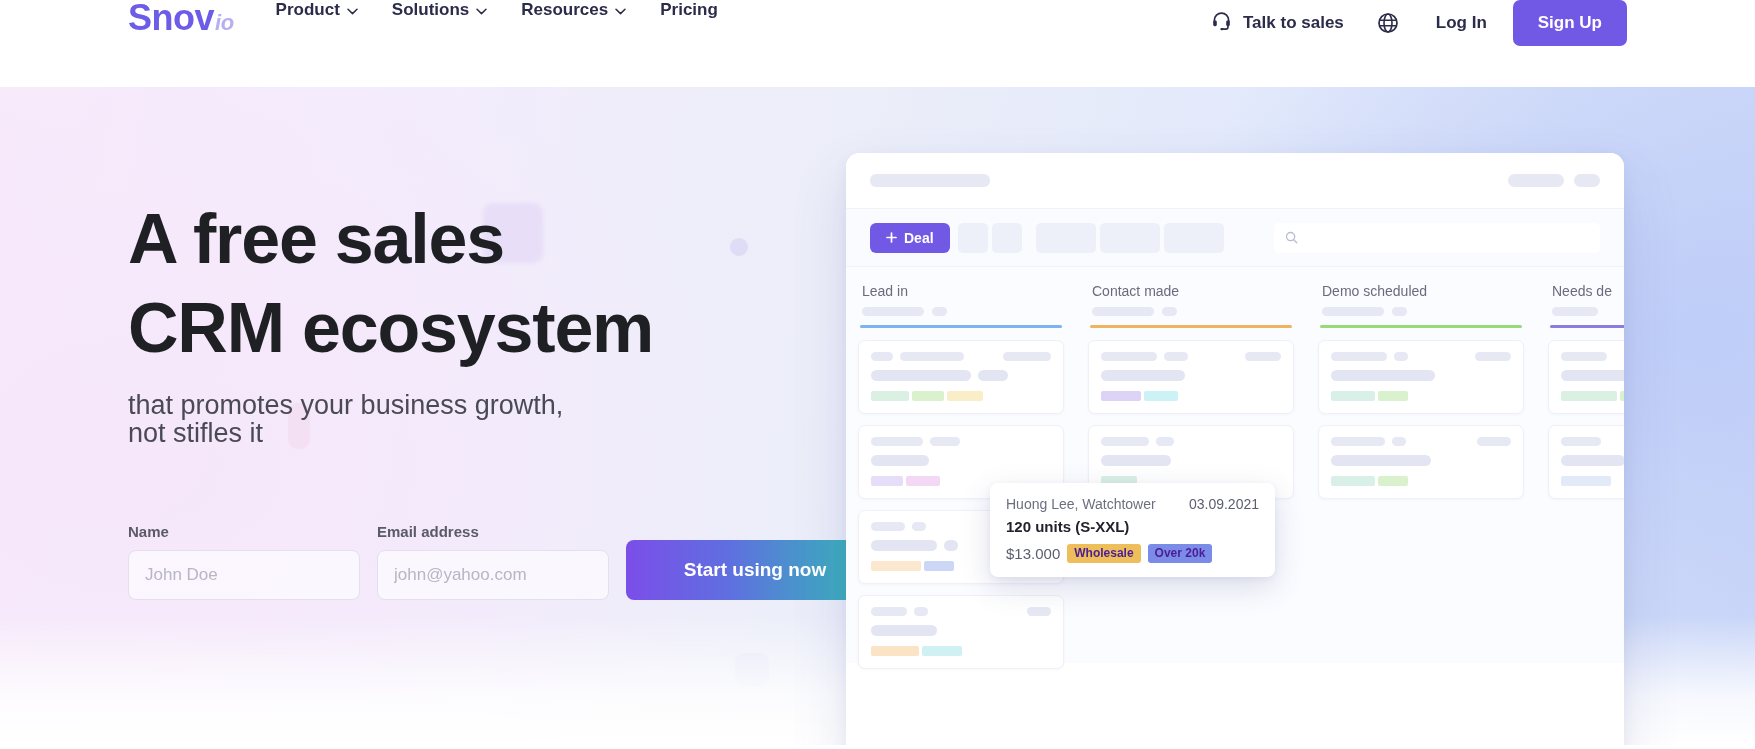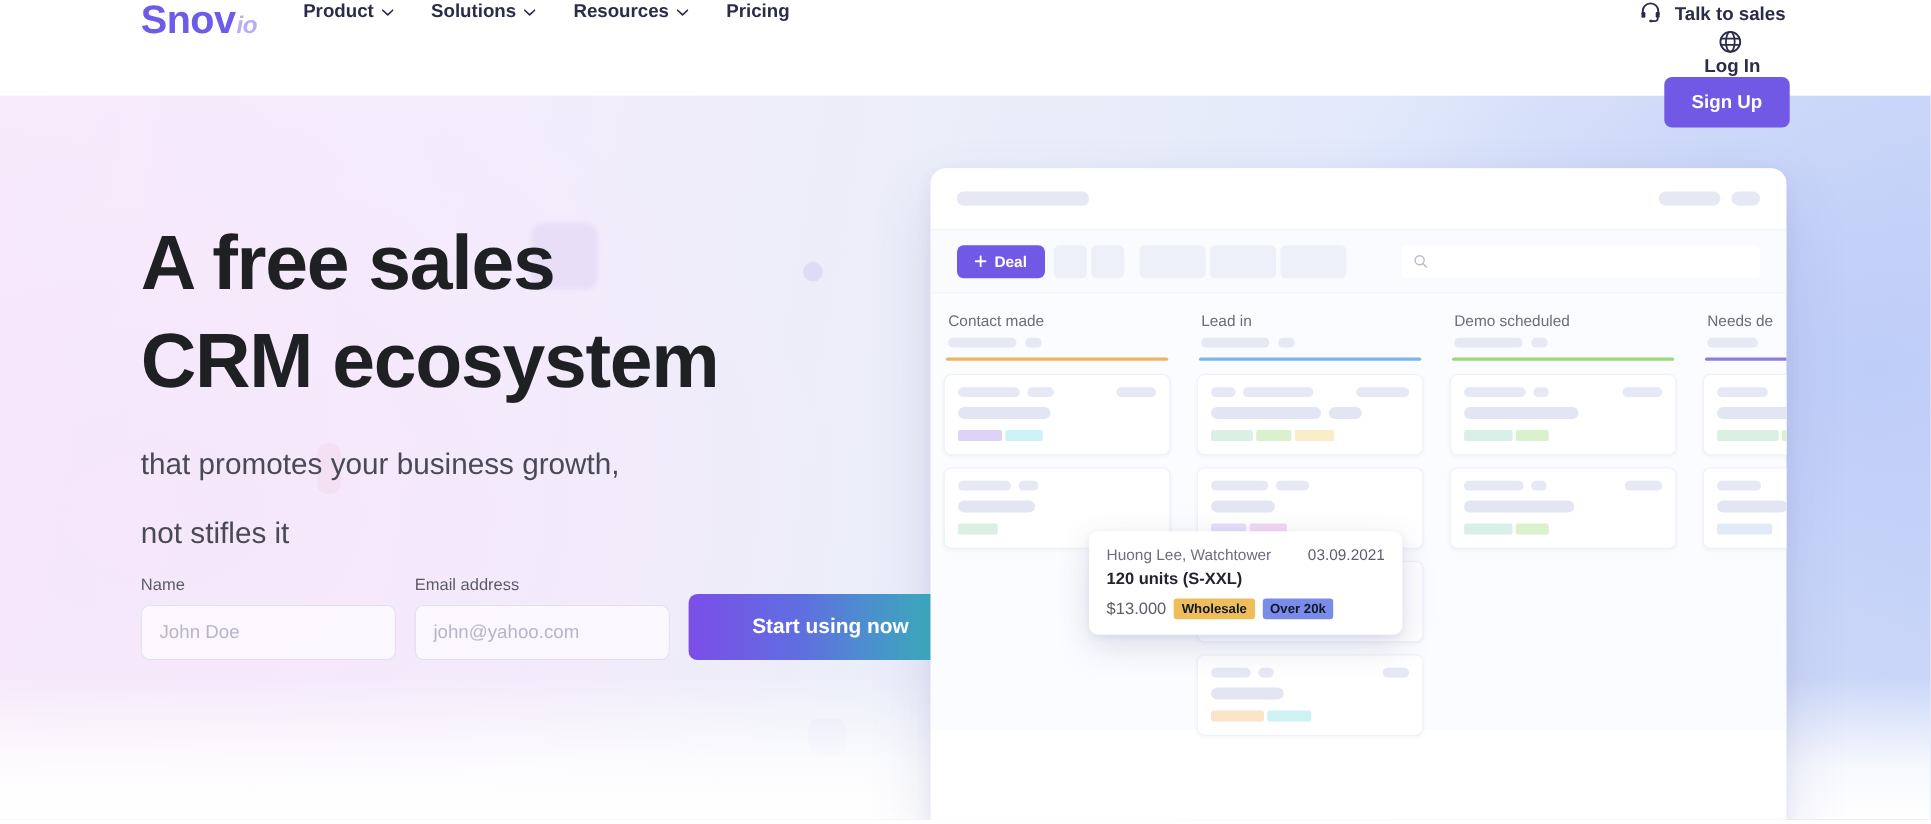--- a/index.html
+++ b/index.html
@@ -50,21 +50,20 @@
     display: inline-block;
     position: relative; top: 1px;
   }
   .chev svg { display: block; }
 
   .header-right {
     margin-left: auto;
     margin-right: 128px;
     display: flex; align-items: center;
     gap: 0;
-    flex-direction: column;
   }
   .talk {
     display: flex; align-items: center; gap: 11px;
     font-size: 17px; font-weight: 700; color: #2b2b4a;
     cursor: pointer; white-space: nowrap;
   }
   .globe { margin-left: 32px; cursor: pointer; display:flex; }
   .login {
     margin-left: 36px;
     font-size: 17px; font-weight: 700; color: #2b2b4a;
@@ -111,32 +110,32 @@
     position: absolute; left: 128px; top: 112px;
     font-size: 70px; font-weight: 700;
     line-height: 89px;
     color: #1f2024;
     letter-spacing: -1.2px;
     white-space: pre-line;
   }
   .sub {
     position: absolute; left: 128px; top: 308px;
     font-size: 27px; font-weight: 400;
-    line-height: 63px;
+    line-height: 28px;
     color: #4a4a55;
     white-space: pre-line;
   }
 
   .form {
     position: absolute; left: 128px; top: 440px;
     display: flex; align-items: flex-end; gap: 17px;
   }
   .field { display: flex; flex-direction: column; }
   .field-label {
-    font-size: 15px; color: #5a5a68; font-weight: 400;
+    font-size: 15px; color: #5a5a68; font-weight: 700;
     margin-bottom: 10px;
   }
   .field input {
     width: 232px; height: 50px;
     border: 1px solid #e2e0ef;
     border-radius: 8px;
     background: rgba(255,255,255,0.62);
     font-size: 17px;
     color: #2b2b4a;
     padding: 0 16px;
@@ -254,21 +253,21 @@
     padding: 13px 16px 14px;
     z-index: 30;
   }
   .tt-row1 { display: flex; align-items: baseline; font-size: 14px; color: #6d6e80; }
   .tt-date { margin-left: auto; color: #5c5d70; }
   .tt-row2 { font-size: 15px; font-weight: 700; color: #22232e; margin-top: 6px; }
   .tt-row3 { display: flex; align-items: center; gap: 7px; margin-top: 9px; }
   .tt-price { font-size: 15px; color: #5c5d70; }
   .badge {
     font-size: 12px; font-weight: 700;
-    color: #0f172a;
+    color: #4c1d95;
     border-radius: 3px;
     padding: 3px 7px;
     line-height: 1.1;
   }
   .badge-wholesale { background: #eebe5a; }
   .badge-over { background: #7b8ce8; }
 </style>
 </head>
 <body>
 
@@ -390,20 +389,90 @@
             <circle cx="5.6" cy="5.6" r="4.1" fill="none" stroke="#b9bcce" stroke-width="1.3"></circle>
             <path d="M8.7 8.7l3.1 3.1" stroke="#b9bcce" stroke-width="1.3" stroke-linecap="round"></path>
           </svg>
         </span>
       </div>
     </div>
 
     <div class="board">
 
       <div class="col">
+        <div class="col-title">Lead in</div>
+        <div class="col-meta">
+            <span class="m1"></span>
+            <span class="m2"></span>
+          </div>
+        <div class="col-rule" style="background:#7cb4ef"></div>
+
+        <div class="card">
+          <div class="card-row1">
+              <span class="bar" style="width:22px"></span>
+              <span class="bar" style="width:64px"></span>
+              <span class="bar spacer" style="width:48px"></span>
+            </div>
+          <div class="card-row2">
+              <span class="bar-lg" style="width:100px"></span>
+              <span class="bar-lg" style="width:30px"></span>
+            </div>
+          <div class="card-row3">
+              <span class="chip" style="width:38px;background:#d9f0e2"></span>
+              <span class="chip" style="width:32px;background:#d9f2cd"></span>
+              <span class="chip" style="width:36px;background:#faeec8"></span>
+            </div>
+        </div>
+
+        <div class="card">
+          <div class="card-row1">
+              <span class="bar" style="width:52px"></span>
+              <span class="bar" style="width:30px"></span>
+            </div>
+          <div class="card-row2">
+              <span class="bar-lg" style="width:58px"></span>
+            </div>
+          <div class="card-row3">
+              <span class="chip" style="width:32px;background:#e6def8"></span>
+              <span class="chip" style="width:34px;background:#f2d8f4"></span>
+            </div>
+        </div>
+
+        <div class="card">
+          <div class="card-row1">
+              <span class="bar" style="width:34px"></span>
+              <span class="bar" style="width:14px"></span>
+            </div>
+          <div class="card-row2">
+              <span class="bar-lg" style="width:66px"></span>
+              <span class="bar-lg" style="width:14px"></span>
+            </div>
+          <div class="card-row3">
+              <span class="chip" style="width:50px;background:#fbe8cf"></span>
+              <span class="chip" style="width:30px;background:#ccd6f6"></span>
+            </div>
+        </div>
+
+        <div class="card">
+          <div class="card-row1">
+              <span class="bar" style="width:36px"></span>
+              <span class="bar" style="width:14px"></span>
+              <span class="bar spacer" style="width:24px"></span>
+            </div>
+          <div class="card-row2">
+              <span class="bar-lg" style="width:66px"></span>
+            </div>
+          <div class="card-row3">
+              <span class="chip" style="width:48px;background:#fbe3c5"></span>
+              <span class="chip" style="width:40px;background:#cff1f3"></span>
+            </div>
+        </div>
+      </div>
+
+      <div class="col">
         <div class="col-title">Contact made</div>
         <div class="col-meta">
             <span class="m1"></span>
             <span class="m2"></span>
           </div>
         <div class="col-rule" style="background:#f0b460"></div>
 
         <div class="card">
           <div class="card-row1">
               <span class="bar" style="width:56px"></span>
@@ -422,90 +491,20 @@
         <div class="card">
           <div class="card-row1">
               <span class="bar" style="width:48px"></span>
               <span class="bar" style="width:18px"></span>
             </div>
           <div class="card-row2">
               <span class="bar-lg" style="width:70px"></span>
             </div>
           <div class="card-row3">
               <span class="chip" style="width:36px;background:#d9f0e2"></span>
-            </div>
-        </div>
-      </div>
-
-      <div class="col">
-        <div class="col-title">Lead in</div>
-        <div class="col-meta">
-            <span class="m1"></span>
-            <span class="m2"></span>
-          </div>
-        <div class="col-rule" style="background:#7cb4ef"></div>
-
-        <div class="card">
-          <div class="card-row1">
-              <span class="bar" style="width:22px"></span>
-              <span class="bar" style="width:64px"></span>
-              <span class="bar spacer" style="width:48px"></span>
-            </div>
-          <div class="card-row2">
-              <span class="bar-lg" style="width:100px"></span>
-              <span class="bar-lg" style="width:30px"></span>
-            </div>
-          <div class="card-row3">
-              <span class="chip" style="width:38px;background:#d9f0e2"></span>
-              <span class="chip" style="width:32px;background:#d9f2cd"></span>
-              <span class="chip" style="width:36px;background:#faeec8"></span>
-            </div>
-        </div>
-
-        <div class="card">
-          <div class="card-row1">
-              <span class="bar" style="width:52px"></span>
-              <span class="bar" style="width:30px"></span>
-            </div>
-          <div class="card-row2">
-              <span class="bar-lg" style="width:58px"></span>
-            </div>
-          <div class="card-row3">
-              <span class="chip" style="width:32px;background:#e6def8"></span>
-              <span class="chip" style="width:34px;background:#f2d8f4"></span>
-            </div>
-        </div>
-
-        <div class="card">
-          <div class="card-row1">
-              <span class="bar" style="width:34px"></span>
-              <span class="bar" style="width:14px"></span>
-            </div>
-          <div class="card-row2">
-              <span class="bar-lg" style="width:66px"></span>
-              <span class="bar-lg" style="width:14px"></span>
-            </div>
-          <div class="card-row3">
-              <span class="chip" style="width:50px;background:#fbe8cf"></span>
-              <span class="chip" style="width:30px;background:#ccd6f6"></span>
-            </div>
-        </div>
-
-        <div class="card">
-          <div class="card-row1">
-              <span class="bar" style="width:36px"></span>
-              <span class="bar" style="width:14px"></span>
-              <span class="bar spacer" style="width:24px"></span>
-            </div>
-          <div class="card-row2">
-              <span class="bar-lg" style="width:66px"></span>
-            </div>
-          <div class="card-row3">
-              <span class="chip" style="width:48px;background:#fbe3c5"></span>
-              <span class="chip" style="width:40px;background:#cff1f3"></span>
             </div>
         </div>
       </div>
 
       <div class="col">
         <div class="col-title">Demo scheduled</div>
         <div class="col-meta">
             <span class="m1"></span>
             <span class="m2"></span>
           </div>

